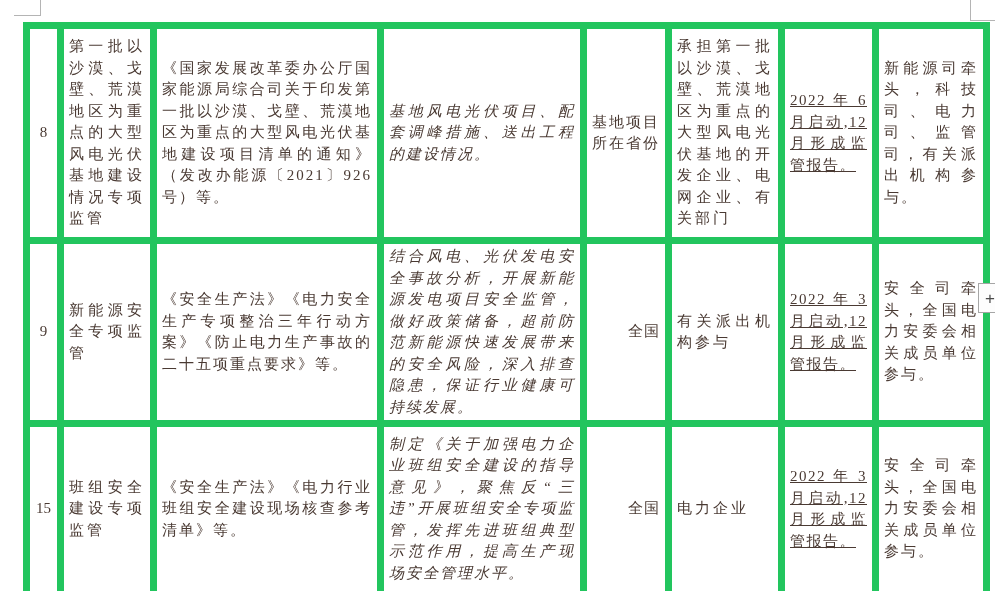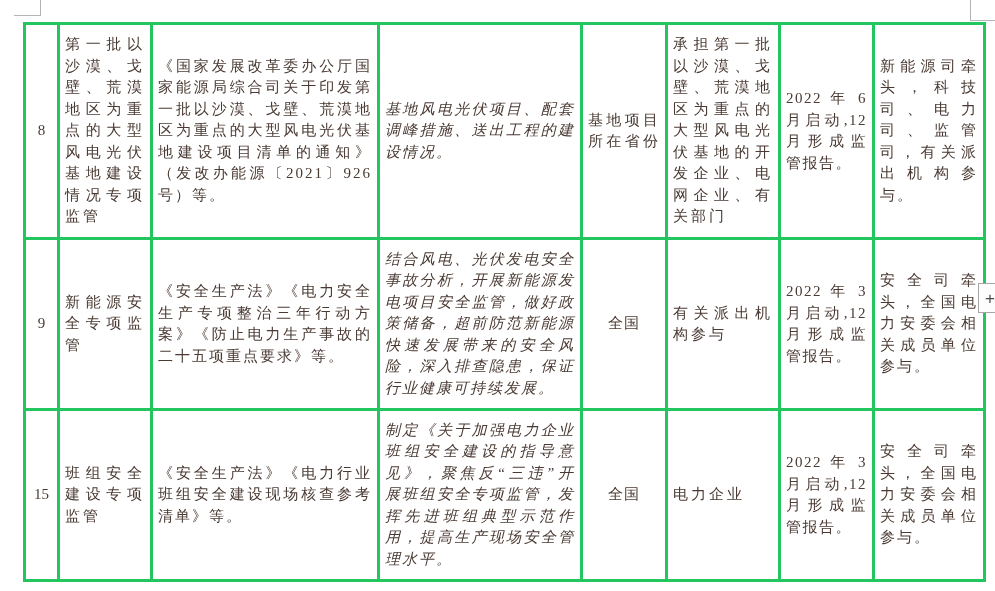--- a/index.html
+++ b/index.html
@@ -15,35 +15,35 @@
   .crop-tr{position:absolute;left:970px;top:0;width:25px;height:20px;
     border-left:1px solid #b4b4b4;border-bottom:1px solid #b4b4b4;}
 
   table.doc{
     position:absolute;left:23px;top:22px;width:960px;
     border-collapse:collapse;table-layout:fixed;
     border-top:2px solid #000;border-bottom:2px solid #000;
     color:#4a3a33;font-size:15px;line-height:21.5px;
   }
   table.doc td{
-    border:3px solid #22c55e;vertical-align:middle;padding:2px 5px;
+    border:7px solid #22c55e;vertical-align:middle;padding:2px 5px;
     word-break:break-all;overflow:hidden;
   }
   col.w1{width:34px}col.w2{width:93px}col.w3{width:227px}col.w4{width:203px}
   col.w5{width:85px}col.w6{width:113px}col.w7{width:94px}col.w8{width:111px}
   tr.r0{height:215px}tr.r1{height:171px}tr.r2{height:171px}
 
   td.c1{text-align:center;letter-spacing:0;padding:2px 1px;}
   td.c2{text-align:justify;letter-spacing:3px;}
   td.c3{text-align:justify;letter-spacing:2px;}
   td.c4{text-align:justify;letter-spacing:2px;font-style:italic;}
-  td.c5{text-align:center;letter-spacing:1px;}
+  td.c5{text-align:right;letter-spacing:1px;}
   td.c5.dist{text-align:justify;text-align-last:justify;letter-spacing:2px;}
   td.c6{text-align:justify;letter-spacing:3px;margin-top:40px;}
-  td.c7{text-align:justify;letter-spacing:1.5px;}
+  td.c7{text-align:justify;letter-spacing:1.5px;text-decoration:underline;}
   td.c8{text-align:justify;letter-spacing:2px;}
 
   .plus-btn{
     position:absolute;left:978px;top:283px;width:24px;height:30px;
     background:#fdfdfd;border:1px solid #a6a6a6;box-sizing:border-box;
     display:flex;align-items:center;justify-content:center;
     color:#4a4a4a;font-size:17px;line-height:1;
     font-family:"Liberation Sans","DejaVu Sans",sans-serif;cursor:pointer;
   }
 </style>

